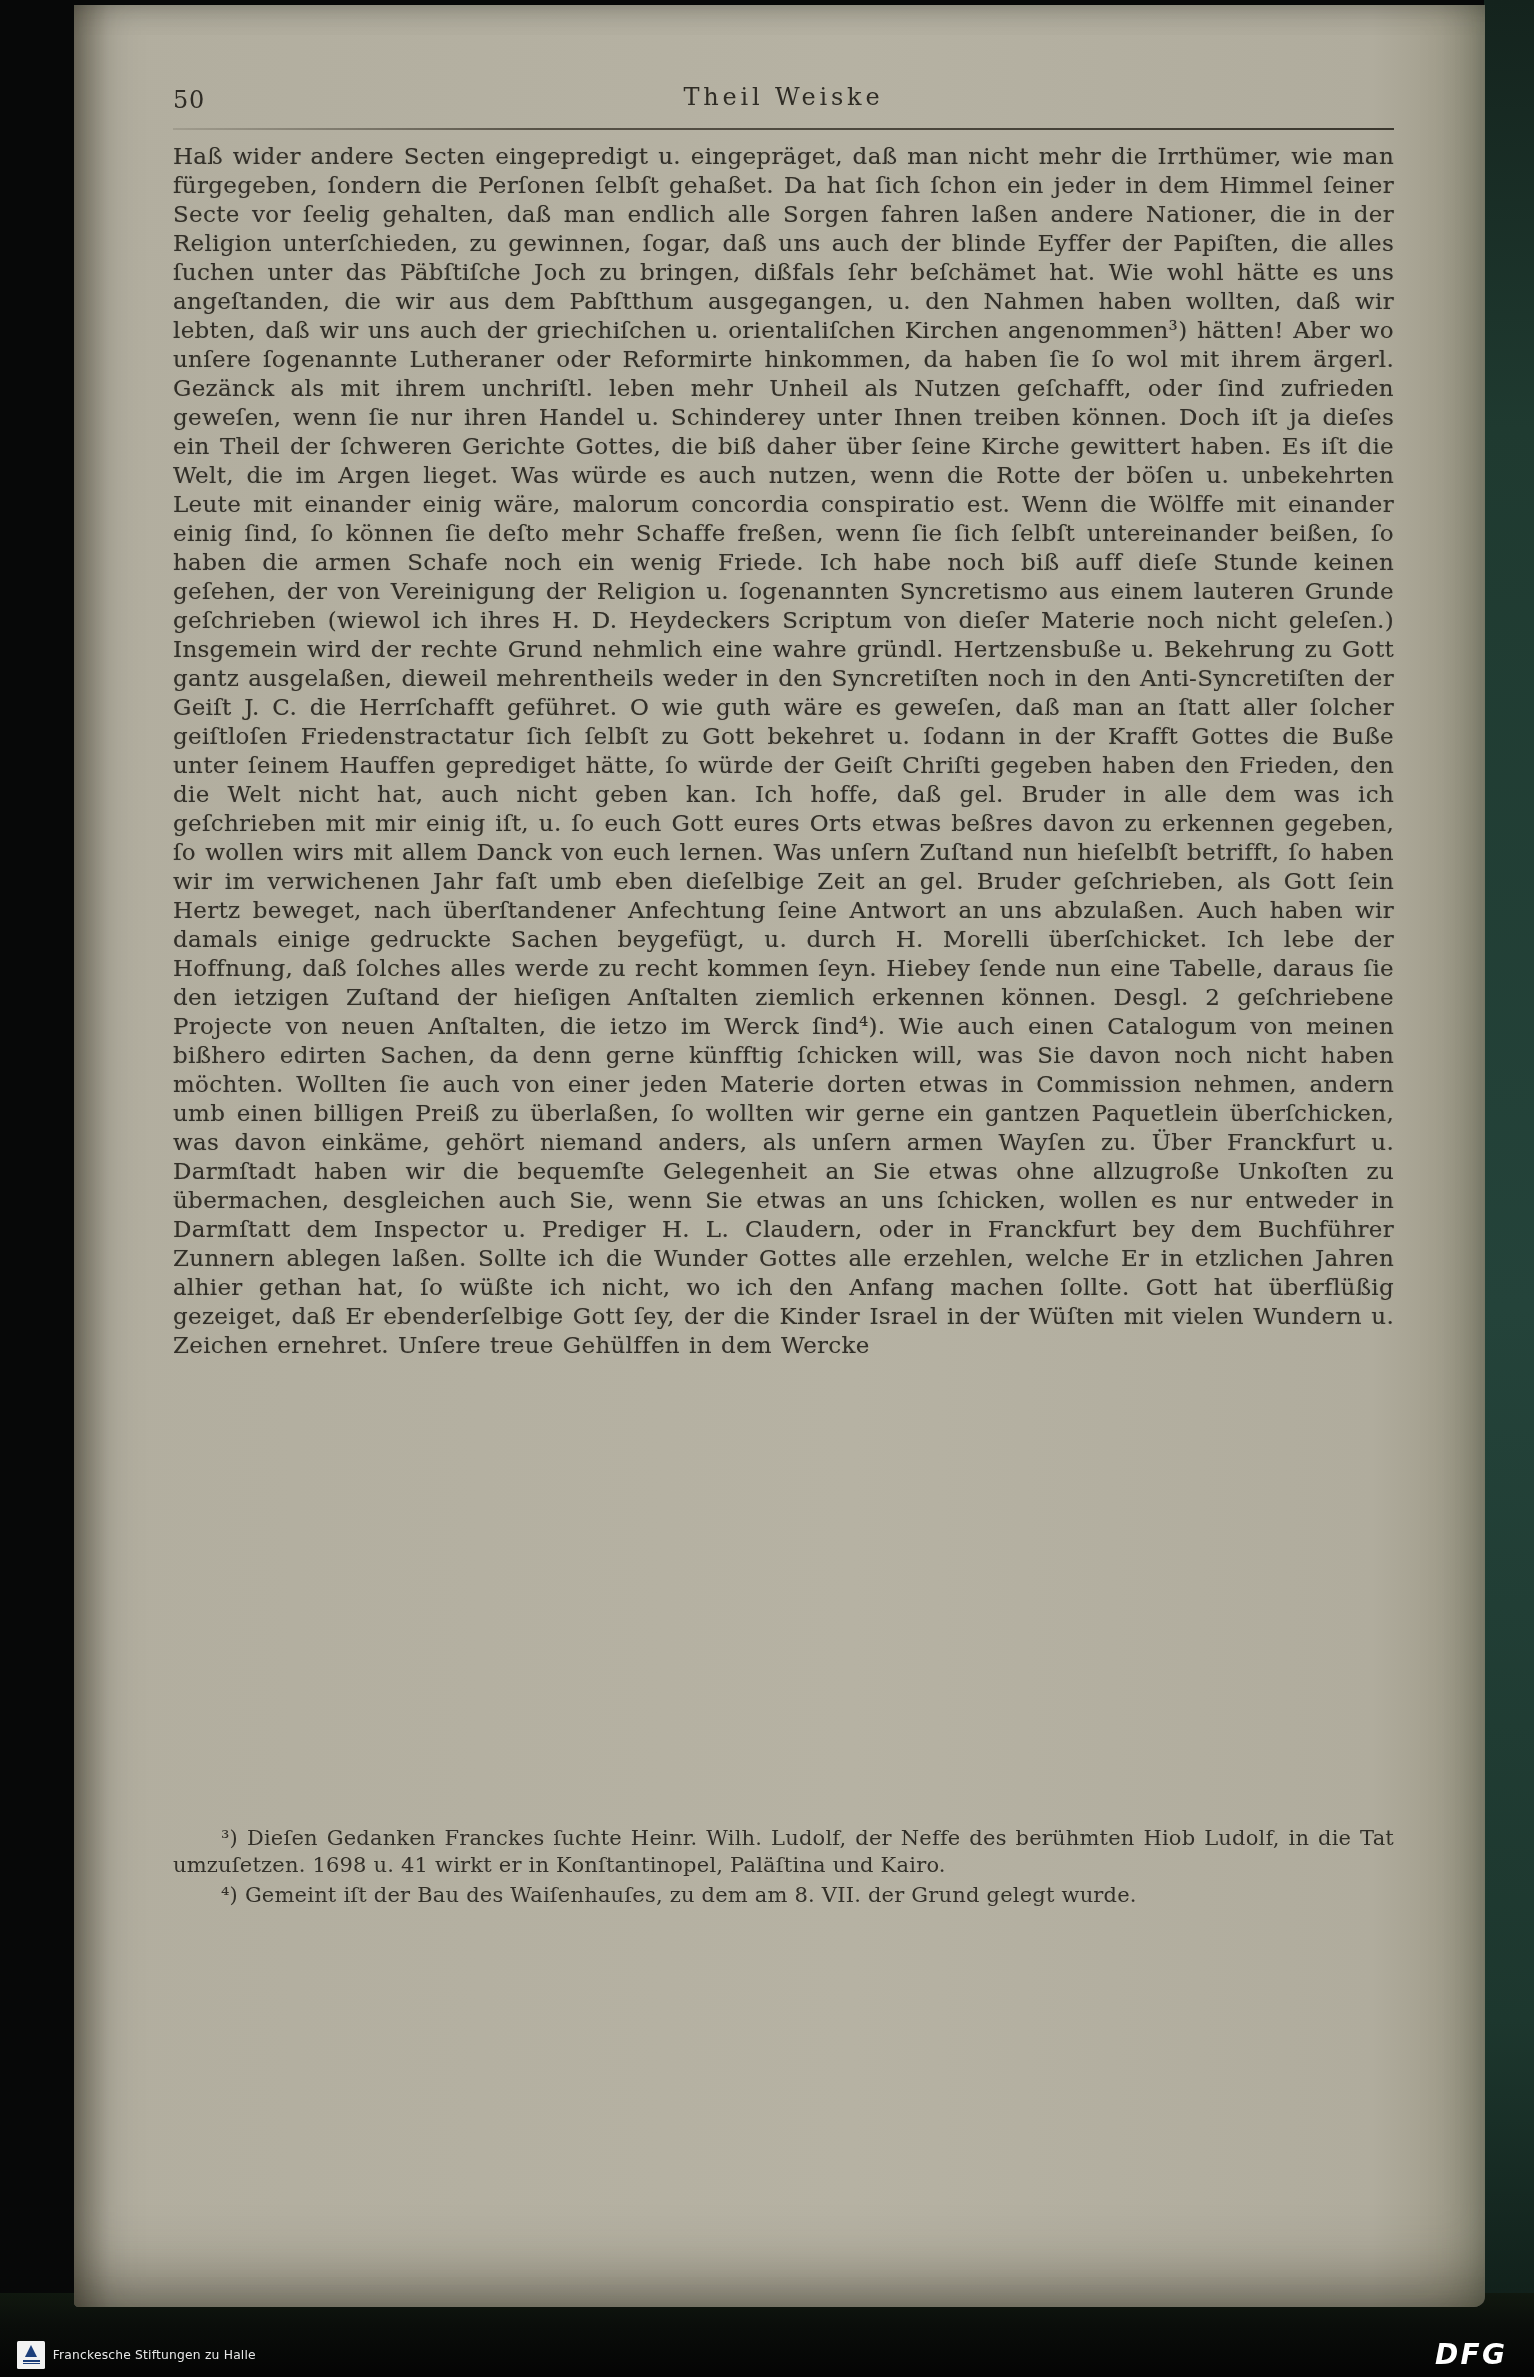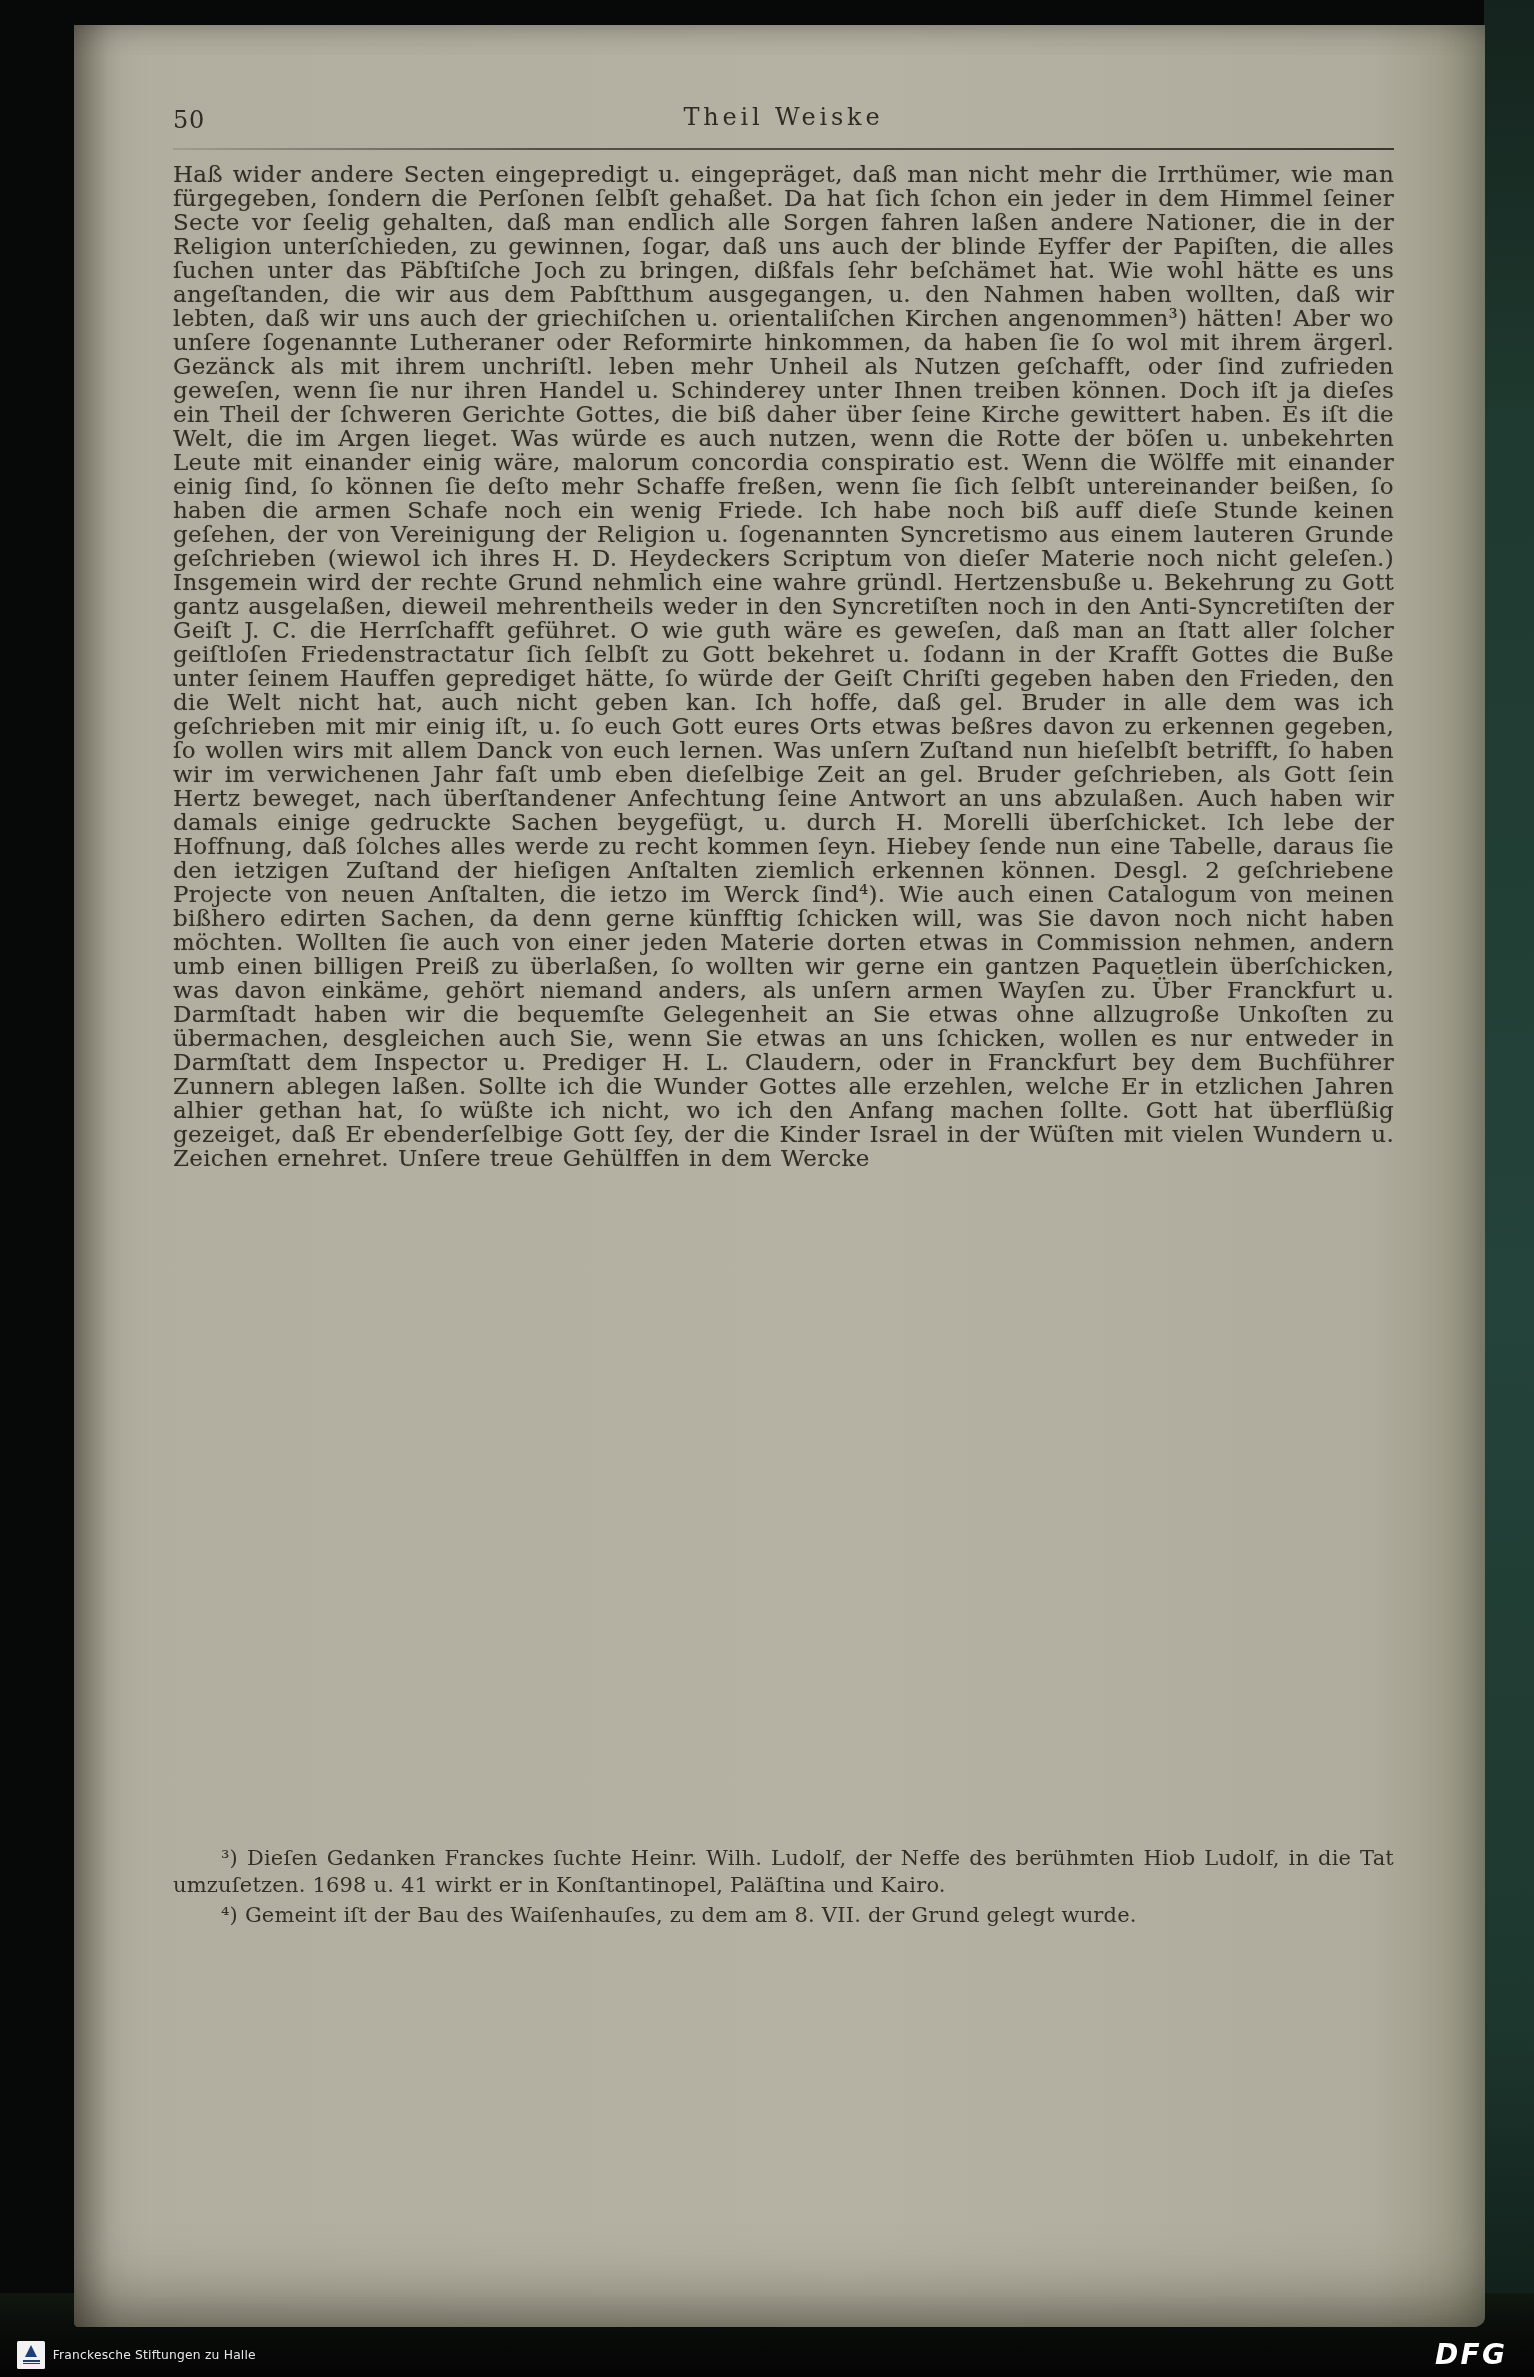--- a/index.html
+++ b/index.html
@@ -36,21 +36,20 @@
     width: 1411px; height: 2302px;
     background:
       linear-gradient(90deg, #9d9886 0px, #b2ae9f 35px, #b6b2a3 55%, #b0ac9d 92%, #9b9784 100%),
       #b4b0a1;
     box-shadow:
       inset 42px 0 54px -35px rgba(20,18,12,0.55),
       inset -35px 0 54px -35px rgba(40,52,40,0.5),
       inset 0 -61px 69px -42px rgba(45,42,28,0.55),
       inset 0 19px 31px -23px rgba(20,18,12,0.35);
     border-radius: 0 0 10.7px 4.6px;
-    margin-top: 20px;
   }
 
   .page-header {
     position: absolute;
     left: 99px; right: 91px;
     top: 78px;
     height: 35px;
     color: #2f2c25;
   }
   .page-number {
@@ -76,21 +75,21 @@
     border: none;
     background: linear-gradient(90deg, rgba(55,50,40,0.15) 0%, rgba(55,50,40,0.75) 30%, rgba(45,42,34,0.9) 100%);
   }
 
   .body-text {
     position: absolute;
     left: 99px;
     right: 91px;
     top: 137px;
     font-size: 23px;
-    line-height: 24px;
+    line-height: 29px;
     text-align: justify;
     color: #322f28;
     letter-spacing: 0.3px;
     word-spacing: 1.5px;
     text-shadow: 0 0 0.8px rgba(50,47,40,0.35);
   }
 
   .footnotes {
     position: absolute;
     left: 99px;

